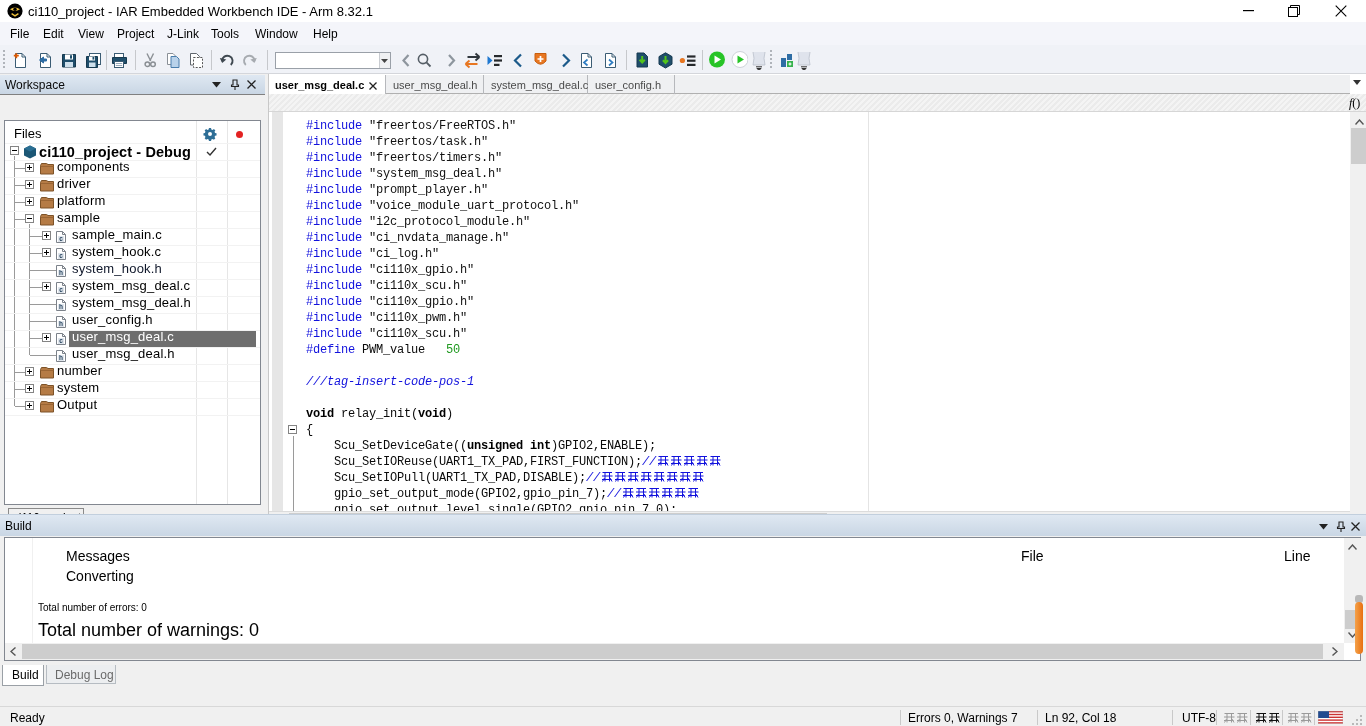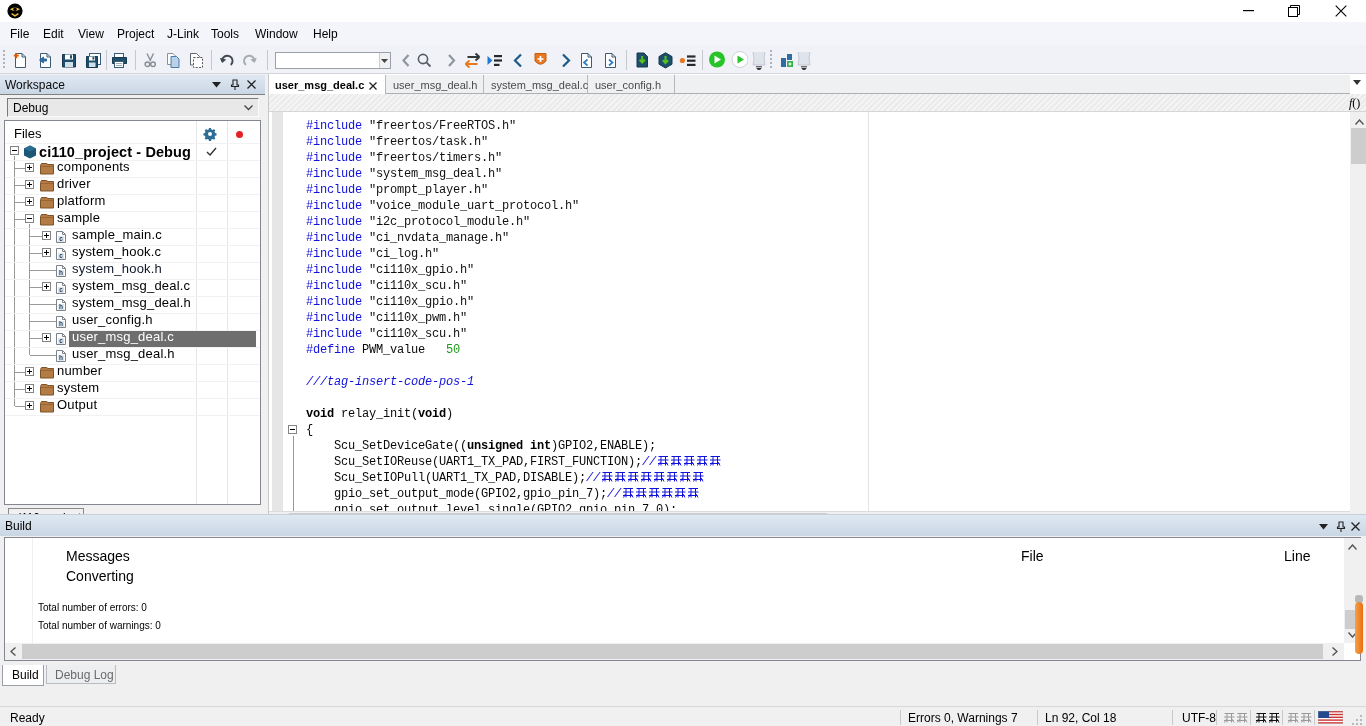--- a/index.html
+++ b/index.html
@@ -26,20 +26,21 @@
 </head>
 <body>
 
 <div style="position:absolute;left:0;top:0;width:1366px;height:22px;background:#ffffff;">
   <svg class="abs" style="left:7px;top:3px" width="16" height="16" viewBox="0 0 16 16">
     <circle cx="8" cy="8" r="7.6" fill="#000"></circle>
     <path d="M3 6.2 Q8 2.8 13 6.2 Q8 9.8 3 6.2Z" fill="#eec13d"></path>
     <circle cx="8" cy="6.2" r="1.7" fill="#000"></circle>
     <path d="M4.6 10.6 L8 12.8 L11.4 10.6" stroke="#eec13d" stroke-width="1.4" fill="none"></path>
   </svg>
+  <div style="position:absolute;left:28px;top:4px;font-size:13px;color:#000;">ci110_project - IAR Embedded Workbench IDE - Arm 8.32.1</div>
   <svg class="abs" style="left:1243px;top:10px" width="11" height="2">
       <rect width="11" height="1.2" fill="#000"></rect>
     </svg>
   <svg class="abs" style="left:1288px;top:5px" width="13" height="12" viewBox="0 0 13 12">
     <rect x="0.5" y="2.5" width="9" height="9" fill="#fff" stroke="#000"></rect>
     <path d="M2.5 2.5 L2.5 0.5 L11.5 0.5 L11.5 9.5 L9.5 9.5" fill="none" stroke="#000"></path>
   </svg>
   <svg class="abs" style="left:1335px;top:5px" width="12" height="12" viewBox="0 0 12 12">
     <path d="M0.7 0.7 L11.3 11.3 M11.3 0.7 L0.7 11.3" stroke="#000" stroke-width="1.1"></path>
   </svg>
@@ -223,26 +224,20 @@
 <div style="position:absolute;left:5px;top:4px;font-size:12px;color:#0a0a0a;">Workspace</div>
 <svg class="abs" style="left:212px;top:8px" width="10" height="6">
       <path d="M0 0 h9 l-4.5 5.5 z" fill="#222"></path>
     </svg>
 <svg class="abs" style="left:230px;top:5px" width="10" height="12" viewBox="0 0 10 12">
       <path d="M3 1 h4 v5 h1.5 v1.5 h-7 V6 h1.5 Z M5 7.5 V11" stroke="#222" fill="none" stroke-width="1.1"></path>
     </svg>
 <svg class="abs" style="left:247px;top:6px" width="9" height="9">
       <path d="M0.5 0.5 L8.5 8.5 M8.5 0.5 L0.5 8.5" stroke="#222" stroke-width="1.3"></path>
     </svg>
-<div style="position:absolute;left:7px;top:24px;width:252px;height:19px;background:#e8e8e8;border:1px solid #7a7a7a;border-right-color:#fbfbfb;border-bottom-color:#fbfbfb;">
-<span style="position:absolute;left:5px;top:2px;font-size:12px;">Debug</span>
-<svg class="abs" style="left:236px;top:6px" width="9" height="6">
-        <path d="M0.5 0.5 L4.5 4.5 L8.5 0.5" fill="none" stroke="#444" stroke-width="1.3"></path>
-      </svg>
-</div>
 <div style="position:absolute;left:4px;top:46px;width:257px;height:385px;background:#fff;border:1px solid #828790;overflow:hidden;">
 <div class="gline" style="left:191px;top:0;height:385px"></div>
 <div class="gline" style="left:222px;top:0;height:385px"></div>
 <div style="position:absolute;left:9px;top:5px;font-size:13px;">Files</div>
 <svg class="abs" style="left:198px;top:6px" width="14" height="14" viewBox="0 0 24 24">
         <path fill="#2e6e96" d="M12 8.6 A3.4 3.4 0 1 0 12 15.4 A3.4 3.4 0 1 0 12 8.6 M10.2 1.5 h3.6 l0.5 2.6 a8 8 0 0 1 2.2 0.9 l2.2-1.5 2.5 2.5-1.5 2.2 a8 8 0 0 1 0.9 2.2 l2.6 0.5 v3.6 l-2.6 0.5 a8 8 0 0 1-0.9 2.2 l1.5 2.2-2.5 2.5-2.2-1.5 a8 8 0 0 1-2.2 0.9 l-0.5 2.6 h-3.6 l-0.5-2.6 a8 8 0 0 1-2.2-0.9 l-2.2 1.5-2.5-2.5 1.5-2.2 a8 8 0 0 1-0.9-2.2 l-2.6-0.5 v-3.6 l2.6-0.5 a8 8 0 0 1 0.9-2.2 l-1.5-2.2 2.5-2.5 2.2 1.5 a8 8 0 0 1 2.2-0.9 Z"></path>
       </svg>
 <div style="position:absolute;left:231px;top:10px;width:7px;height:7px;border-radius:50%;background:#e32222;"></div>
 <div class="rline" style="top:22px"></div>
 <div class="tline" style="left:9px;top:35px;width:1px;height:250px"></div>
@@ -588,21 +583,21 @@
         <path d="M0.5 0.5 L8.5 8.5 M8.5 0.5 L0.5 8.5" stroke="#222" stroke-width="1.3"></path>
       </svg>
 </div>
 <div style="position:absolute;left:4px;top:25px;width:1357px;height:124px;background:#fff;border:1px solid #828790;">
 <div style="position:absolute;left:27px;top:0;width:1px;height:105px;background:#f0f0f0;"></div>
 <div style="position:absolute;left:33px;top:10px;font-size:14px;margin-left:28px;">Messages</div>
 <div style="position:absolute;left:1016px;top:10px;font-size:14px;">File</div>
 <div style="position:absolute;left:1279px;top:10px;font-size:14px;">Line</div>
 <div style="position:absolute;left:33px;top:30px;font-size:14px;margin-left:28px;">Converting</div>
 <div style="position:absolute;left:33px;top:64px;font-size:10px;">Total number of errors: 0</div>
-<div style="position:absolute;left:33px;top:82px;font-size:10px;">Total number of warnings: 0</div>
+<div style="position:absolute;left:33px;top:82px;font-size:18px;">Total number of warnings: 0</div>
 <div style="position:absolute;left:1339px;top:0;width:17px;height:105px;background:#f0f0f0;">
 <svg class="abs" style="left:4px;top:6px" width="9" height="6">
           <path d="M0.5 5.5 L4.5 1 L8.5 5.5" fill="none" stroke="#555" stroke-width="1.4"></path>
         </svg>
 <div style="position:absolute;left:1px;top:72px;width:15px;height:19px;background:#cdcdcd;"></div>
 <svg class="abs" style="left:4px;top:94px" width="9" height="6">
           <path d="M0.5 0.5 L4.5 5 L8.5 0.5" fill="none" stroke="#555" stroke-width="1.4"></path>
         </svg>
 </div>
 <div style="position:absolute;left:0;top:105px;width:1339px;height:17px;background:#f0f0f0;">

